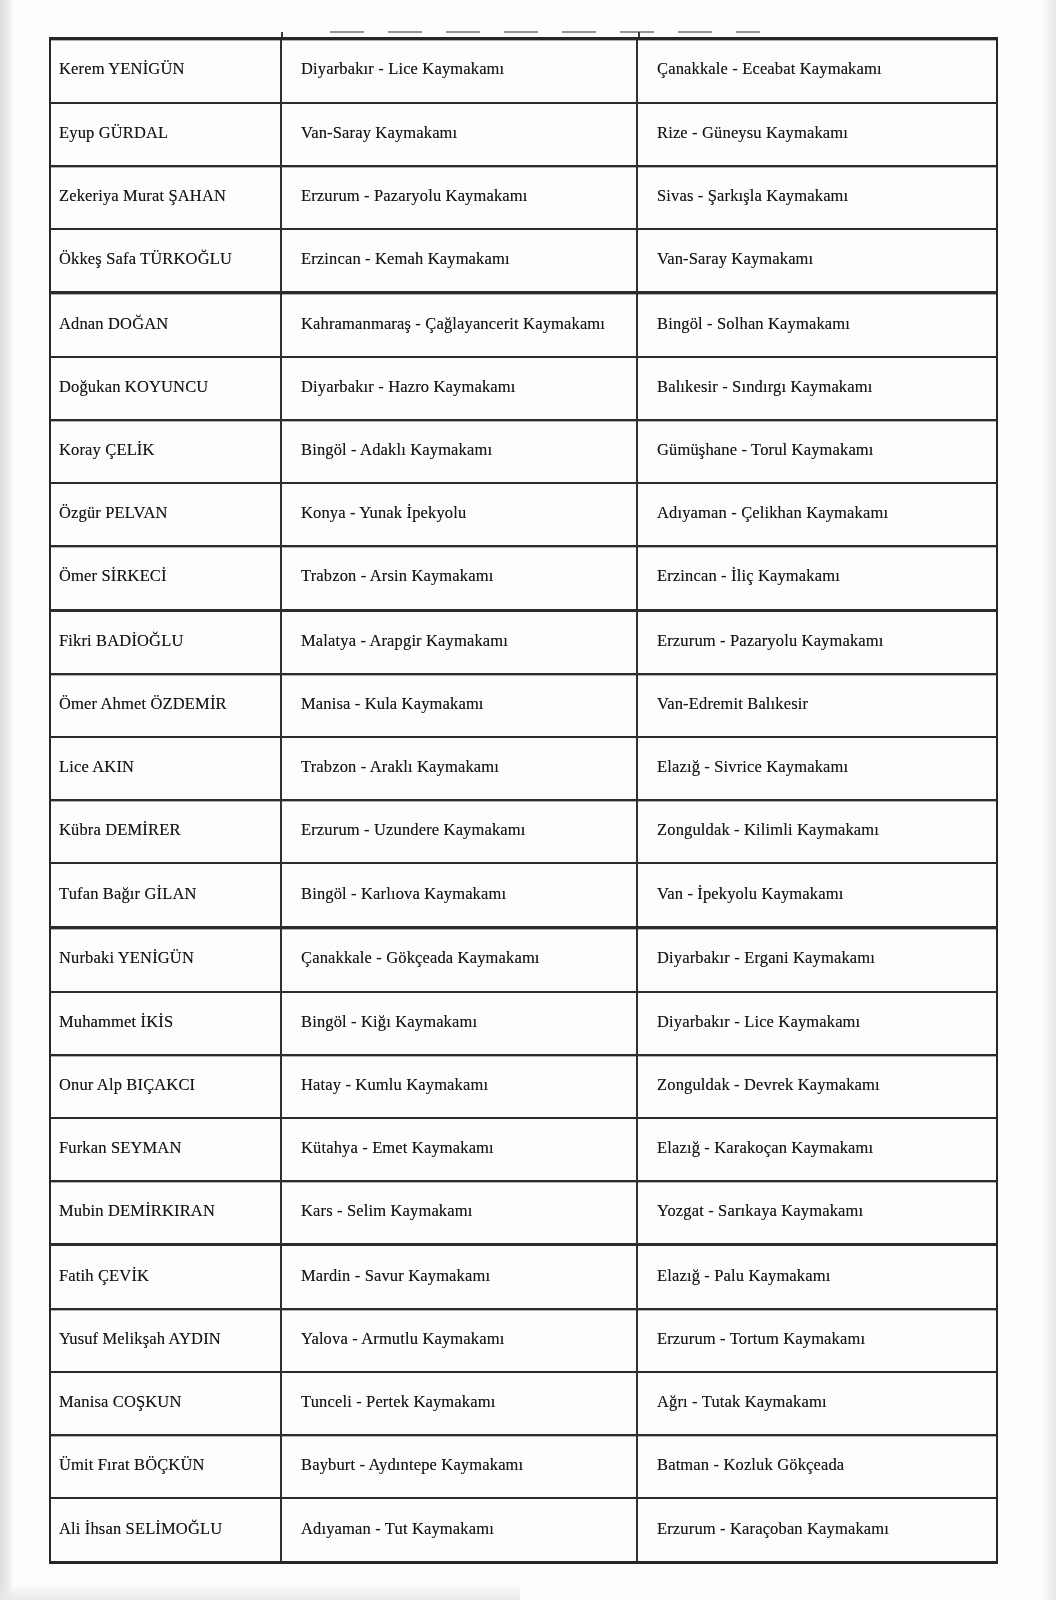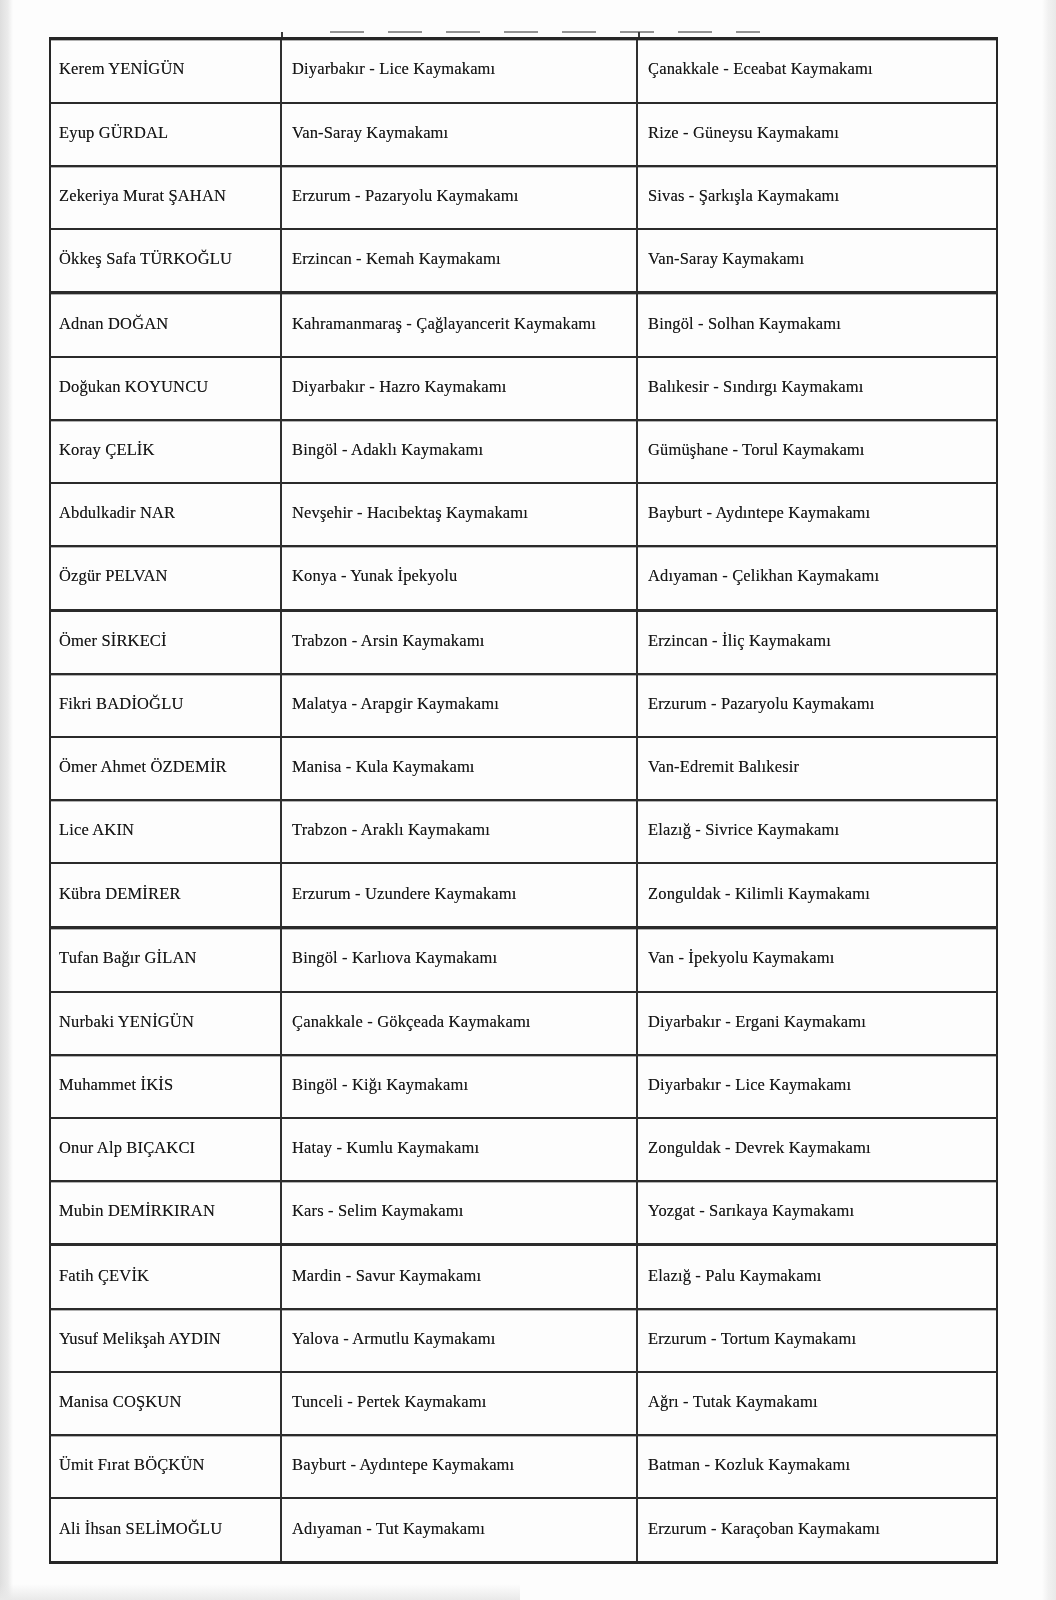--- a/index.html
+++ b/index.html
@@ -73,21 +73,21 @@
     text-shadow: 0 0 0.6px rgba(25,25,25,0.55);
     white-space: nowrap;
     overflow: hidden;
     padding: 2px 4px 4px 8px;
   }
   table.doc tr:first-child td { border-top: none; }
   table.doc td:first-child { border-left: none; }
   table.doc col.c-name    { width: 231px; }
   table.doc col.c-current { width: 356px; }
   table.doc col.c-new     { width: 360px; }
-  table.doc td.col-current, table.doc td.col-new { padding-left: 10px; }
+  table.doc td.col-current, table.doc td.col-new { padding-left: 19px; }
   
   table.doc tr:nth-child(odd) td {
     box-shadow: inset 0 3px 0 -2px rgba(85,85,85,0.45);
   }
   table.doc tr:nth-child(5n) td {
     border-top-width: 3px;
   }
 </style>
 </head>
 <body>
@@ -143,25 +143,20 @@
     <td class="col-new">Balıkesir - Sındırgı Kaymakamı</td>
   </tr>
 
   <tr>
     <td class="col-name">Koray ÇELİK</td>
     <td class="col-current">Bingöl - Adaklı Kaymakamı</td>
     <td class="col-new">Gümüşhane - Torul Kaymakamı</td>
   </tr>
 
 
-  <tr>
-    <td class="col-name">Abdulkadir NAR</td>
-    <td class="col-current">Nevşehir - Hacıbektaş Kaymakamı</td>
-    <td class="col-new">Bayburt - Aydıntepe Kaymakamı</td>
-  </tr>
 
   <tr>
     <td class="col-name">Özgür PELVAN</td>
     <td class="col-current">Konya - Yunak İpekyolu</td>
     <td class="col-new">Adıyaman - Çelikhan Kaymakamı</td>
   </tr>
 
   <tr>
     <td class="col-name">Ömer SİRKECİ</td>
     <td class="col-current">Trabzon - Arsin Kaymakamı</td>
@@ -210,20 +205,25 @@
     <td class="col-current">Bingöl - Kiğı Kaymakamı</td>
     <td class="col-new">Diyarbakır - Lice Kaymakamı</td>
   </tr>
 
   <tr>
     <td class="col-name">Onur Alp BIÇAKCI</td>
     <td class="col-current">Hatay - Kumlu Kaymakamı</td>
     <td class="col-new">Zonguldak - Devrek Kaymakamı</td>
   </tr>
 
+  <tr>
+    <td class="col-name">Furkan SEYMAN</td>
+    <td class="col-current">Kütahya - Emet Kaymakamı</td>
+    <td class="col-new">Elazığ - Karakoçan Kaymakamı</td>
+  </tr>
 
   <tr>
     <td class="col-name">Mubin DEMİRKIRAN</td>
     <td class="col-current">Kars - Selim Kaymakamı</td>
     <td class="col-new">Yozgat - Sarıkaya Kaymakamı</td>
   </tr>
 
   <tr>
     <td class="col-name">Fatih ÇEVİK</td>
     <td class="col-current">Mardin - Savur Kaymakamı</td>
@@ -238,21 +238,21 @@
 
   <tr>
     <td class="col-name">Manisa COŞKUN</td>
     <td class="col-current">Tunceli - Pertek Kaymakamı</td>
     <td class="col-new">Ağrı - Tutak Kaymakamı</td>
   </tr>
 
   <tr>
     <td class="col-name">Ümit Fırat BÖÇKÜN</td>
     <td class="col-current">Bayburt - Aydıntepe Kaymakamı</td>
-    <td class="col-new">Batman - Kozluk Kaymakamı</td>
+    <td class="col-new">Batman - Kozluk Gökçeada</td>
   </tr>
 
   <tr>
     <td class="col-name">Ali İhsan SELİMOĞLU</td>
     <td class="col-current">Adıyaman - Tut Kaymakamı</td>
     <td class="col-new">Erzurum - Karaçoban Kaymakamı</td>
   </tr>
 </tbody>
   </table>
 </div>

